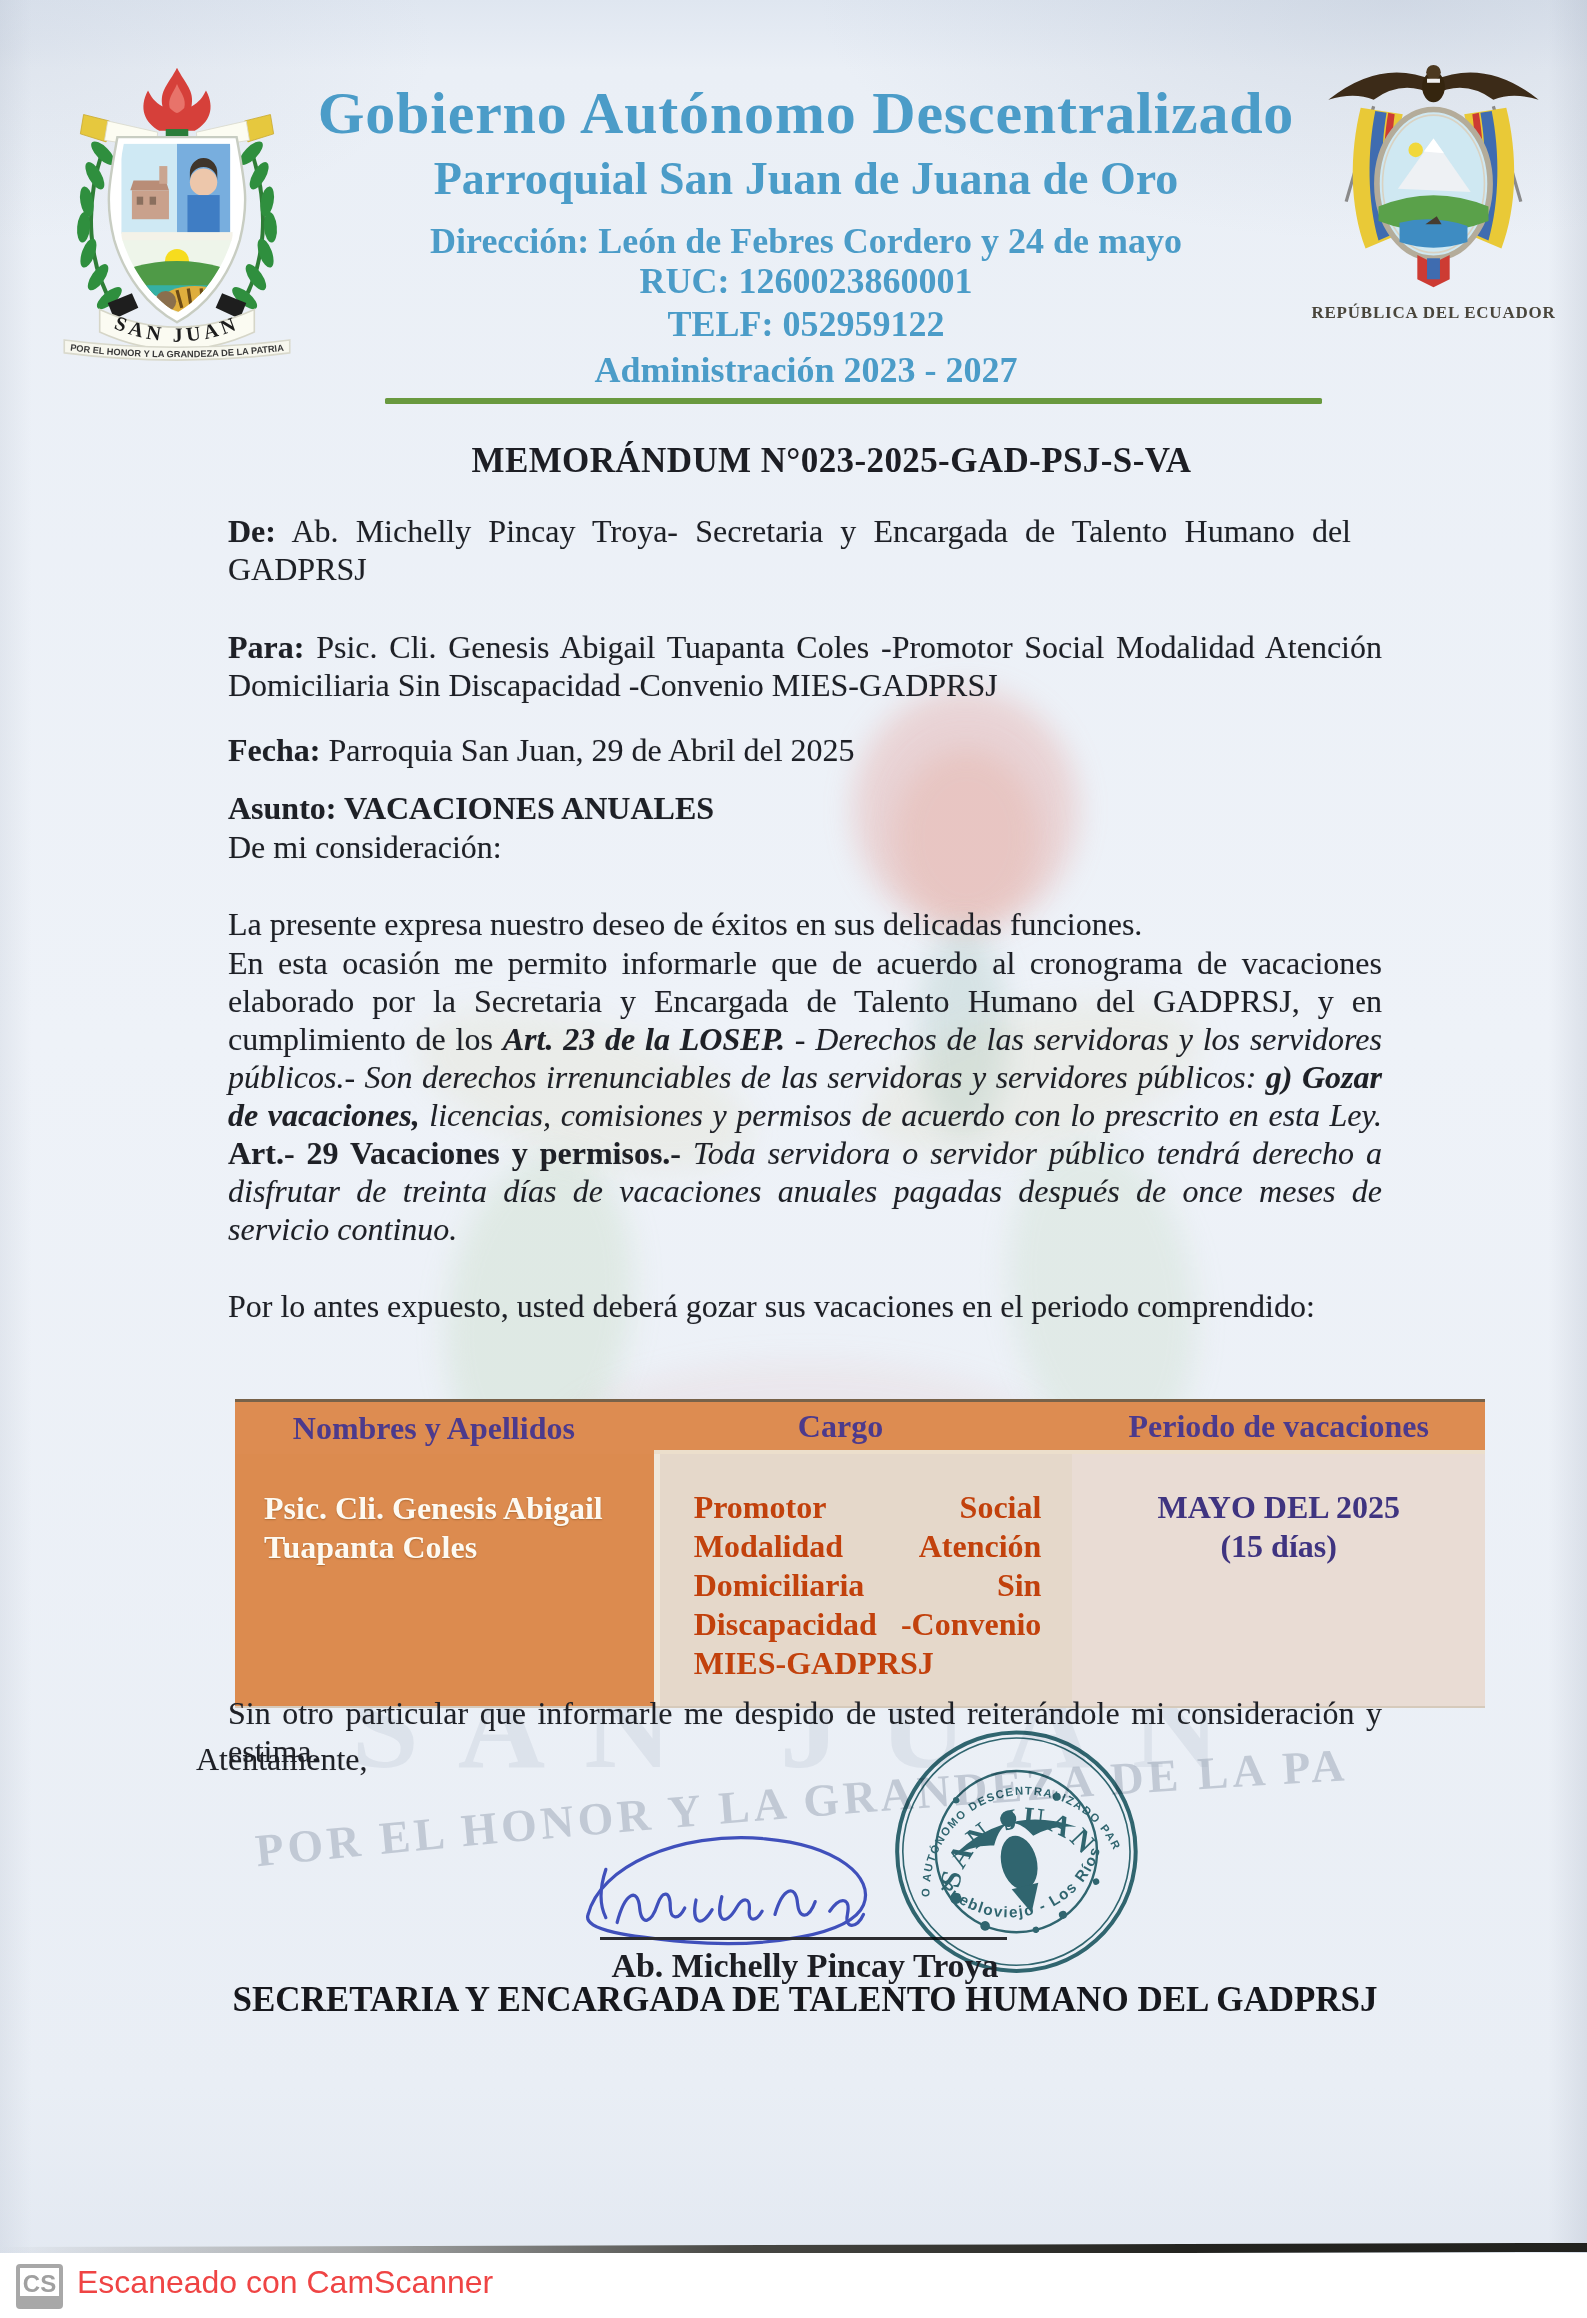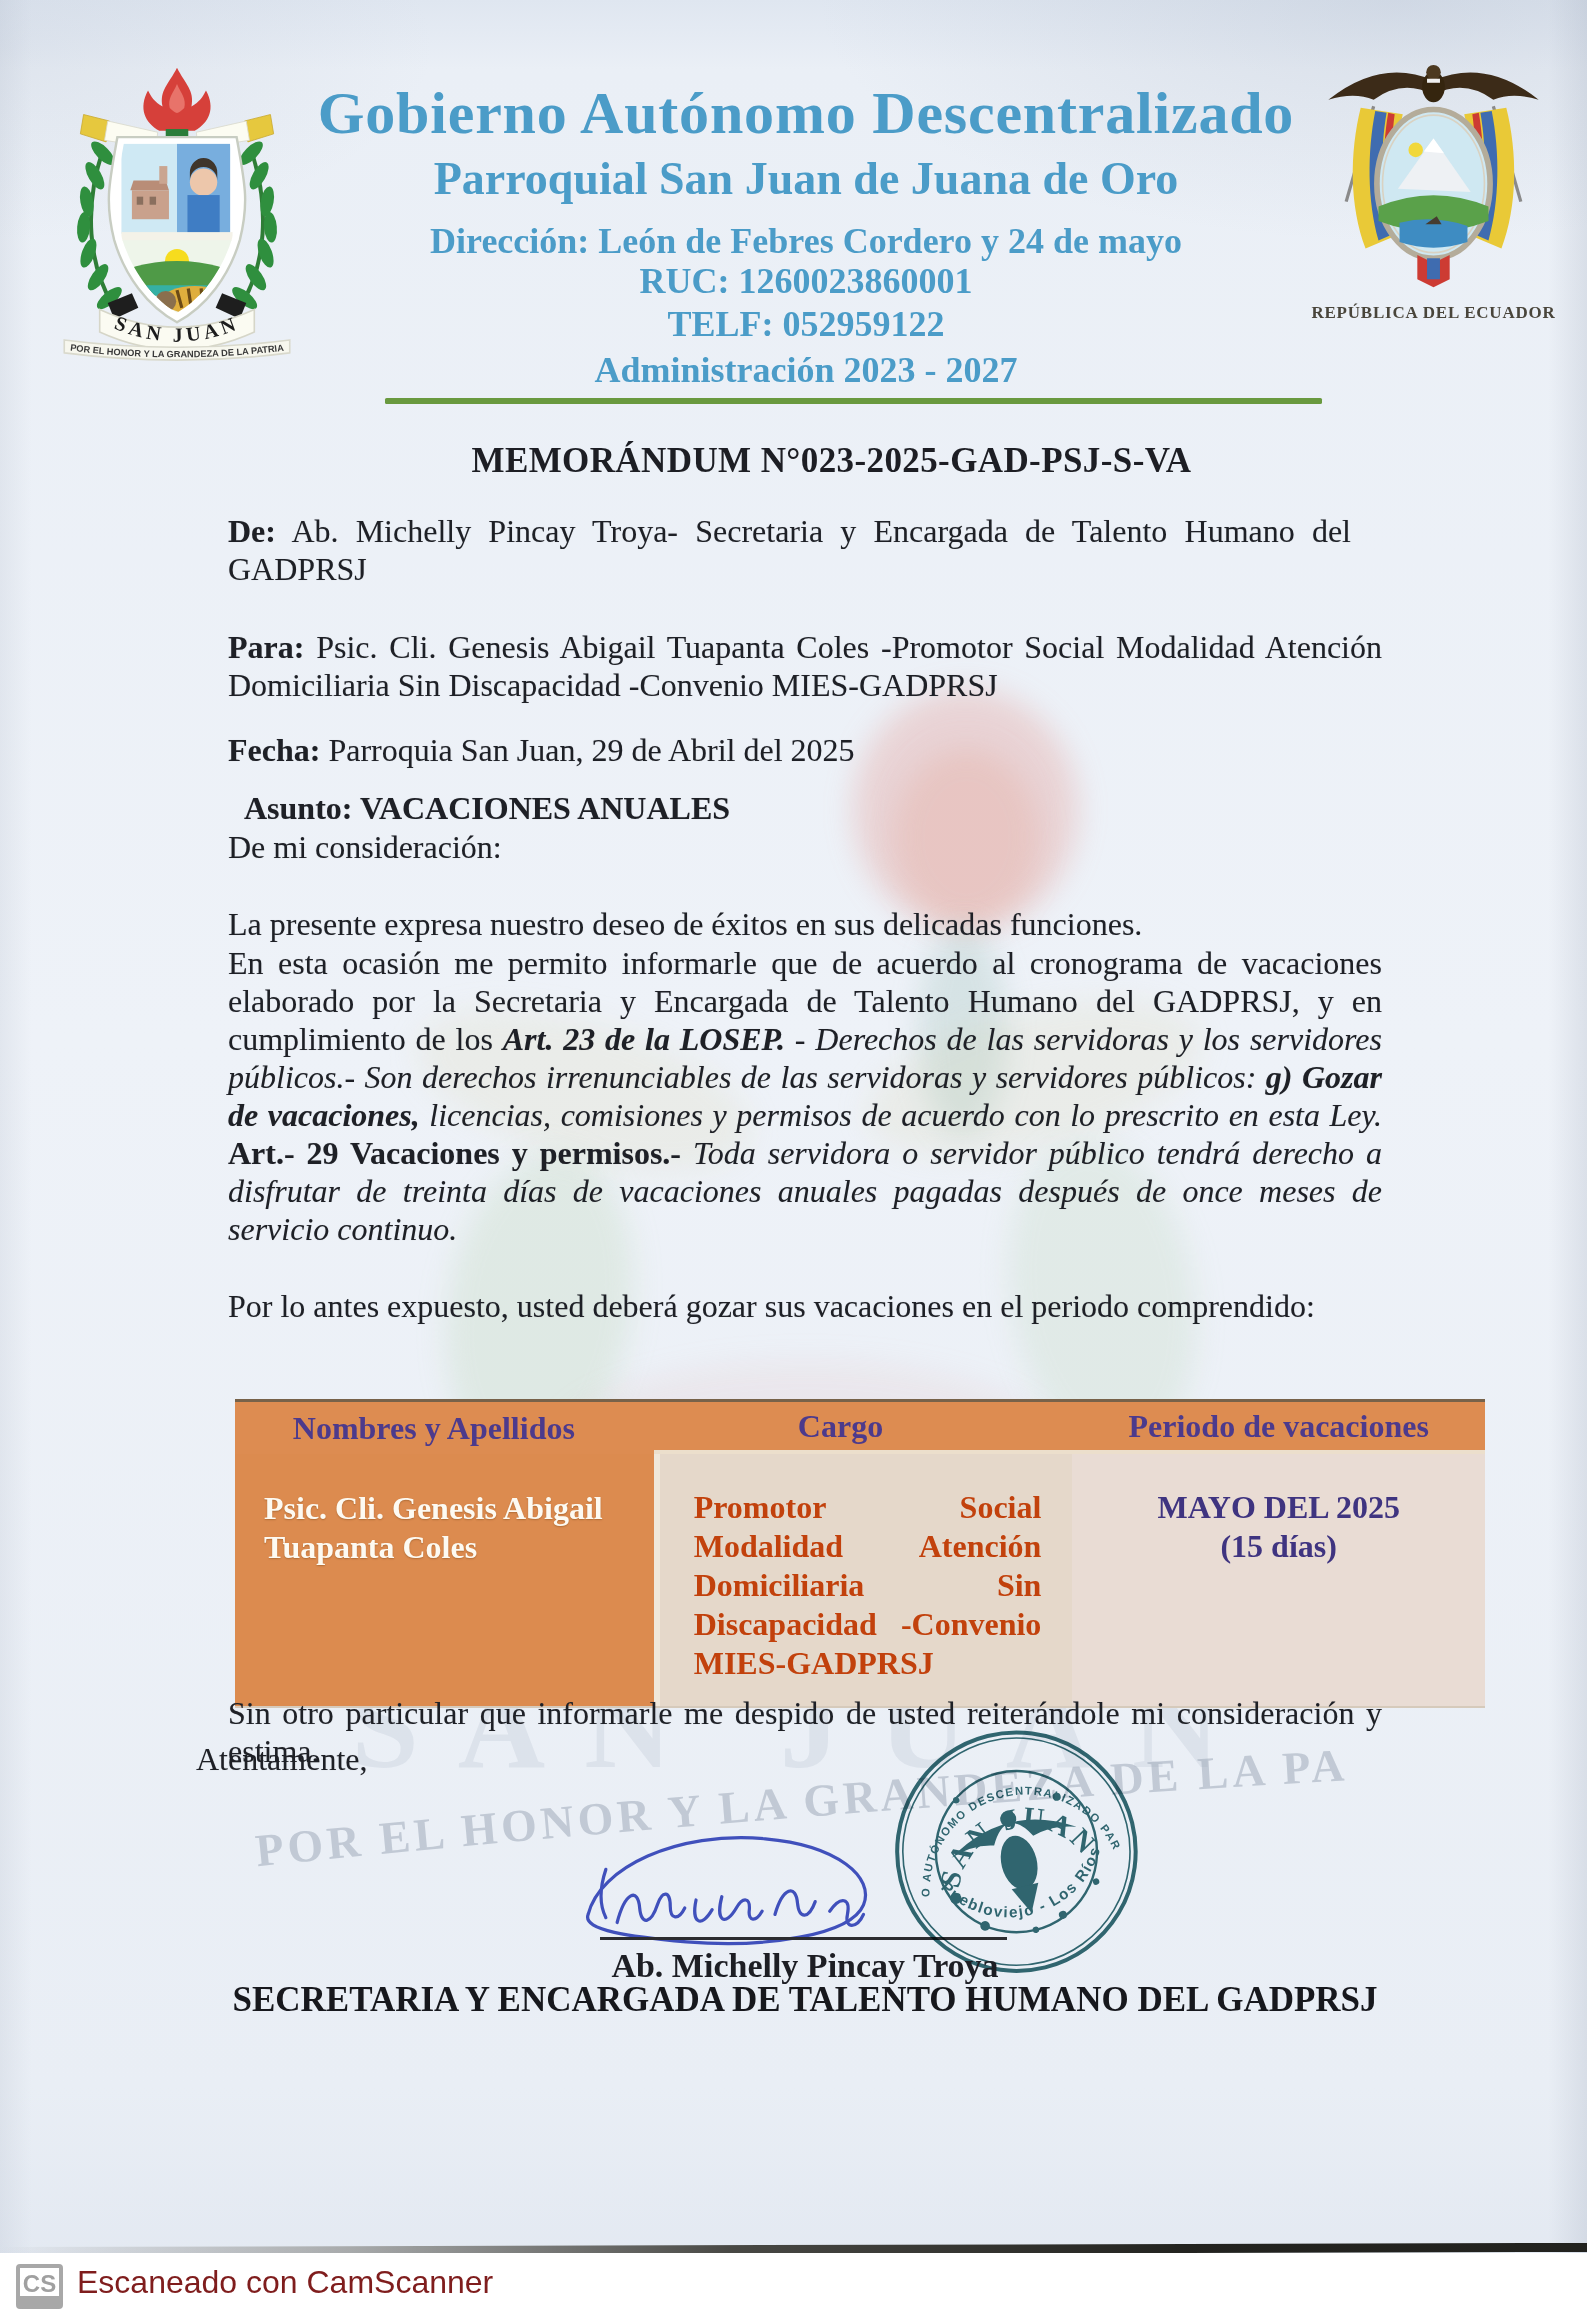--- a/index.html
+++ b/index.html
@@ -24,21 +24,21 @@
   .org-admin{font-size:36px;line-height:40px;margin-top:6.4px;}
   .green-rule{position:absolute;left:385px;top:398px;width:937px;height:5.6px;background:#69993f;border-radius:1.6px;}
   
   .memo-title{position:absolute;left:228px;width:1154px;top:441px;text-align:center;text-indent:53px;
               font-weight:bold;font-size:35px;letter-spacing:0.4px;color:#1d1e24;}
   .para{position:absolute;left:228px;width:1154px;font-size:32px;line-height:38px;
         text-align:justify;color:#1e2026;text-shadow:0 0 0.8px rgba(25,27,35,.25);}
   .p-from{top:512px;width:1123px;}
   .p-to{top:628px;}
   .p-fecha{top:731px;text-align:left;}
-  .p-asunto{top:789px;text-align:left;font-weight:bold;margin-left:16px;}
+  .p-asunto{top:789px;text-align:left;font-weight:bold;}
   .p-consid{top:828px;text-align:left;}
   .p-1{top:905px;}
   .p-big{top:944px;}
   .p-exp{top:1287px;}
   .p-close{top:1694px;}
   .p-signoff{top:1740px;text-indent:-32px;}
   .bold{font-weight:bold;}
   .bi{font-weight:bold;font-style:italic;}
   .it{font-style:italic;}
   
@@ -84,21 +84,21 @@
             font-size:35px;font-weight:bold;color:#17181d;}
   
   .scanner-bar{position:absolute;left:0;right:0;top:2253px;height:65px;background:#ffffff;}
   .cs-icon{position:absolute;left:16px;top:11.3px;width:47px;height:45px;border:4px solid #a8a8a8;
            border-radius:4px;box-sizing:border-box;background:#fff;}
   .cs-icon .cs-txt{position:absolute;left:0;right:0;top:1.6px;text-align:center;
            font-family:"Liberation Sans",sans-serif;font-weight:bold;font-size:24px;color:#a0a0a0;}
   .cs-icon .cs-strip{position:absolute;left:-4px;right:-4px;bottom:-4px;height:13px;background:#a8a8a8;
            border-radius:0 0 8px 8px;}
   .scanner-text{position:absolute;left:77px;top:11.3px;font-family:"Liberation Sans",sans-serif;
-           font-size:32px;color:#7f1d1d;}
+           font-size:32px;color:#ef4444;}
 </style>
 </head>
 <body>
 
 <div class="page">
 
   <div class="wm wm-flame"></div>
   <div class="wm wm-flame2"></div>
   <div class="wm wm-col"></div>
   <div class="wm wm-rib1"></div>

